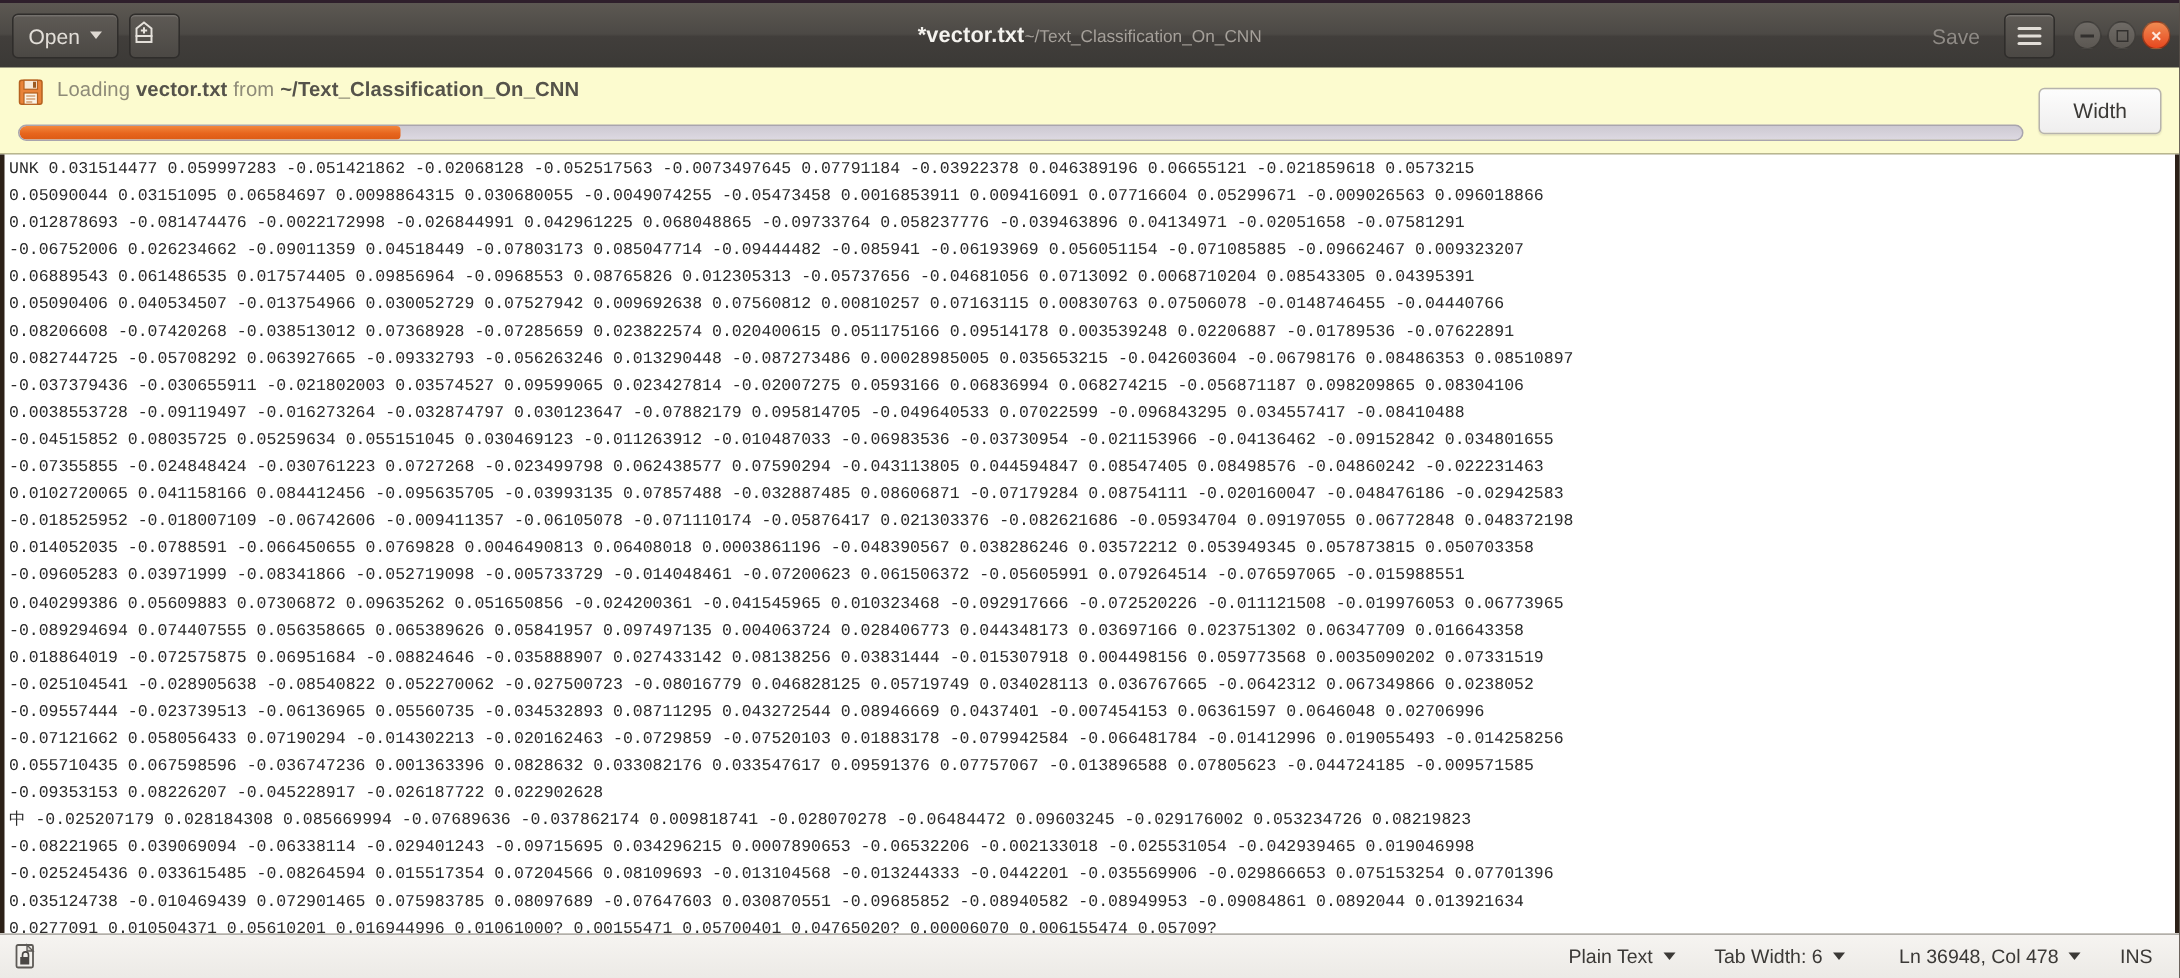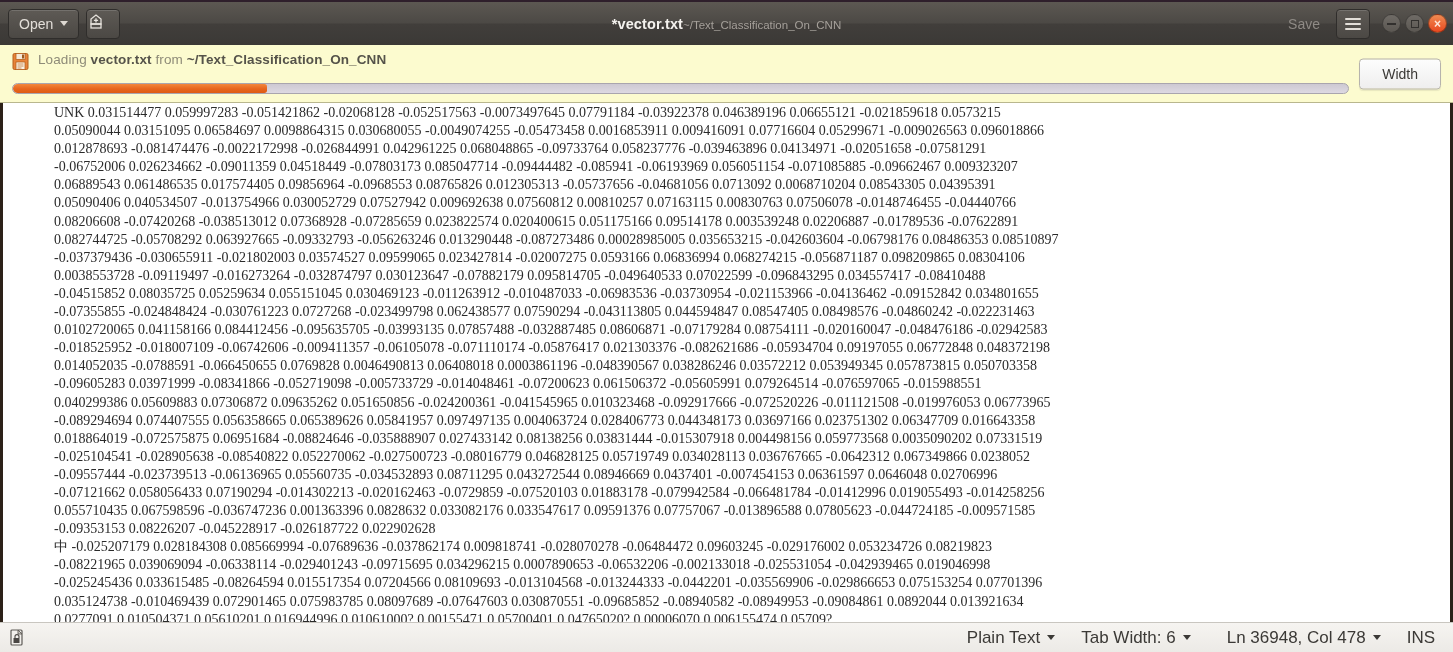--- a/index.html
+++ b/index.html
@@ -205,47 +205,46 @@
   
   .textarea-wrap {
     position: relative;
     height: 519px;
     background: #ffffff;
     overflow: hidden;
     border-left: 3px solid #2c2118;
     border-right: 3px solid #2c2118;
   }
   .textlines {
-    font-family: Liberation Serif, serif;
-    font-size: 14px;
+    font-family: Liberation Mono, monospace;
+    font-size: 11px;
     line-height: 18.1px;
     color: #2a2a2a;
     white-space: pre;
     padding: 1px 0 0 3px;
-    margin-left: 48px;
   }
   .textlines .ln { display: block; height: 18.1px; }
 
   
   .statusbar {
     position: relative;
     height: 30px;
     background: linear-gradient(to bottom, #f6f4f1, #eceae6);
     border-top: 1px solid #c9c6c0;
     display: flex;
     align-items: center;
     padding: 0 14px 0 8px;
   }
   .sb-lock { width: 18px; height: 19px; position: relative; display:block; }
   .sb-right {
     margin-left: auto;
     display: flex;
     align-items: center;
     gap: 0;
-    font-size: 17px;
+    font-size: 13px;
     color: #3b3936;
   }
   .sb-item {
     display: flex; align-items: center; gap: 7px;
     padding: 0 13px;
     cursor: pointer;
     height: 24px;
   }
   .sb-item.plain { cursor: default; padding-right: 4px; justify-content: center; }
   .sb-caret {

